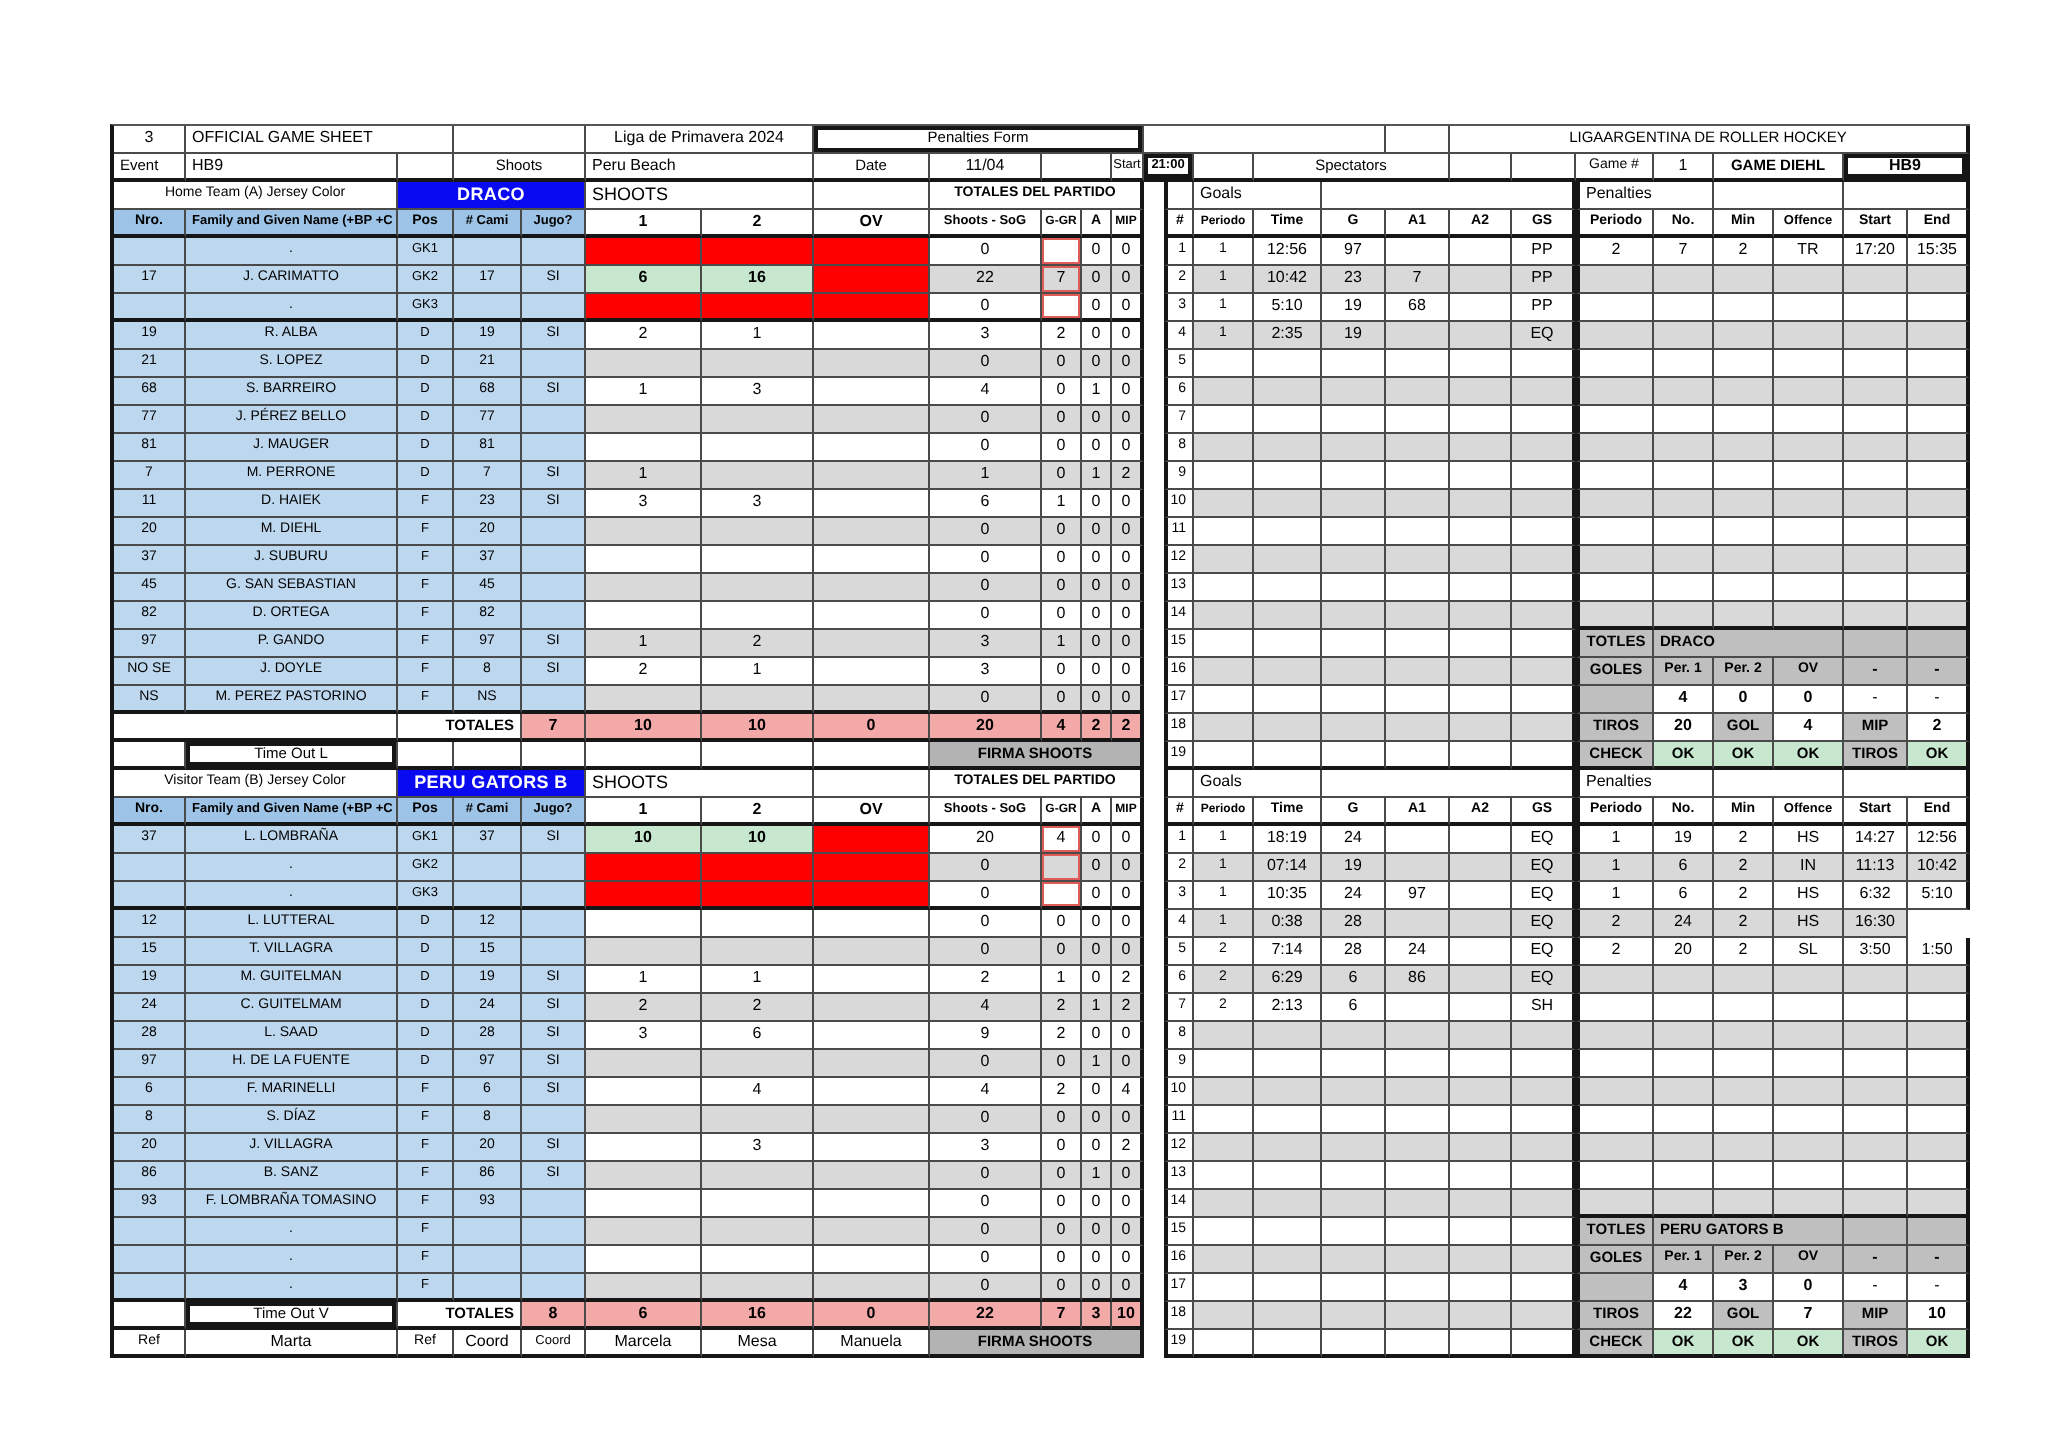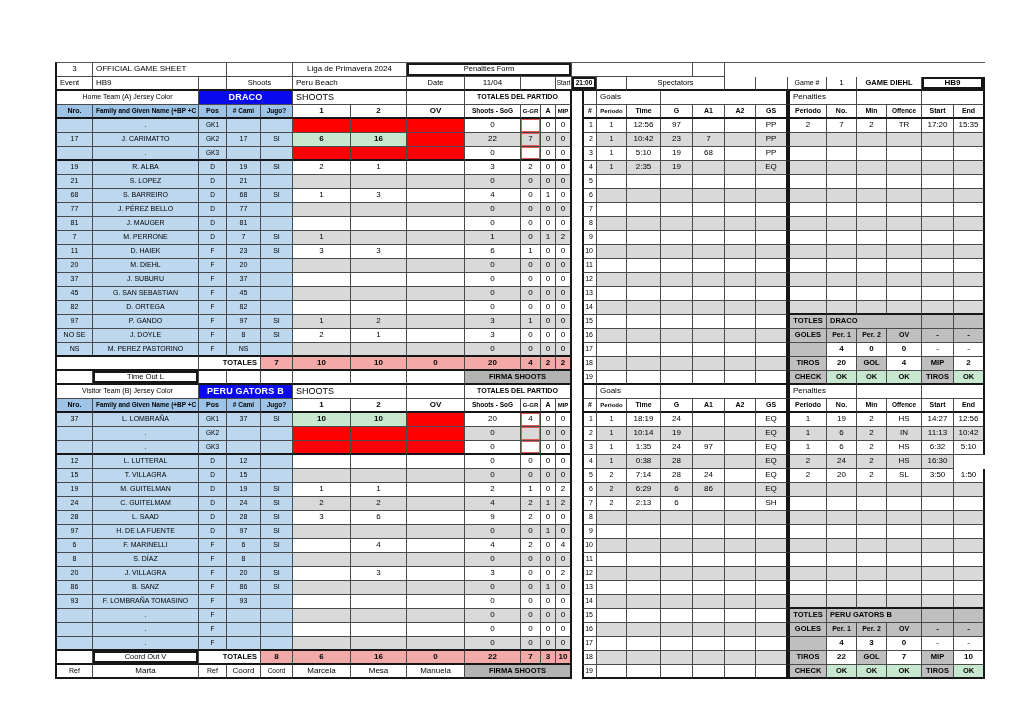--- a/index.html
+++ b/index.html
@@ -44,20 +44,21 @@
   <div class="grid" id="sheet-root">
 
     <div class="row">
       <div class="c w f8" style="width:36px">3</div>
       <div class="c w f8 left" style="width:134px">OFFICIAL GAME SHEET</div>
       <div class="c w" style="width:66px"></div>
       <div class="c w f8" style="width:114px">Liga de Primavera 2024</div>
       <div class="c w f75 box2" style="width:165px">Penalties Form</div>
       <div class="c w" style="width:121px"></div>
       <div class="c w" style="width:32px"></div>
+      <div class="c w f75 br2" style="width:260px">LIGAARGENTINA DE ROLLER HOCKEY</div>
     </div>
 
     <div class="row">
       <div class="c w f75 left bb2" style="width:36px">Event</div>
       <div class="c w f8 left bb2" style="width:106px">HB9</div>
       <div class="c w bb2" style="width:28px"></div>
       <div class="c w f75 bb2" style="width:66px">Shoots</div>
       <div class="c w f8 left bb2" style="width:114px">Peru Beach</div>
       <div class="c w f75 bb2" style="width:58px">Date</div>
       <div class="c w f8 bb2" style="width:56px">11/04</div>
@@ -720,21 +721,21 @@
         <div class="c red" style="width: 58px;"></div>
         <div class="c red" style="width: 56px;"></div>
         <div class="c red" style="width: 58px;"></div>
         <div class="c g" style="width: 56px;">0</div>
         <div class="c g redbox" style="width: 20px;"></div>
         <div class="c g" style="width: 15px;">0</div>
         <div class="c g br2" style="width: 16px;">0</div>
         <div class="c nob" style="width: 10px;"></div>
         <div class="c w right f7 bl2" style="width: 15px;">2</div>
         <div class="c g f7" style="width: 30px;">1</div>
-        <div class="c g" style="width: 34px;">10:14</div>
+        <div class="c g" style="width: 34px;">07:14</div>
         <div class="c g" style="width: 32px;">19</div>
         <div class="c g" style="width: 32px;"></div>
         <div class="c g" style="width: 31px;"></div>
         <div class="c g br2" style="width: 32px;">EQ</div>
         <div class="c g bl2" style="width: 39px;">1</div>
         <div class="c g" style="width: 30px;">6</div>
         <div class="c g" style="width: 30px;">2</div>
         <div class="c g" style="width: 35px;">IN</div>
         <div class="c g" style="width: 32px;">11:13</div>
         <div class="c g br2" style="width: 31px;">10:42</div>
@@ -748,21 +749,21 @@
         <div class="c red bb2" style="width: 58px;"></div>
         <div class="c red bb2" style="width: 56px;"></div>
         <div class="c red bb2" style="width: 58px;"></div>
         <div class="c w bb2" style="width: 56px;">0</div>
         <div class="c w redbox bb2" style="width: 20px;"></div>
         <div class="c w bb2" style="width: 15px;">0</div>
         <div class="c w br2 bb2" style="width: 16px;">0</div>
         <div class="c nob" style="width: 10px;"></div>
         <div class="c w right f7 bl2" style="width: 15px;">3</div>
         <div class="c w f7" style="width: 30px;">1</div>
-        <div class="c w" style="width: 34px;">1:35</div>
+        <div class="c w" style="width: 34px;">10:35</div>
         <div class="c w" style="width: 32px;">24</div>
         <div class="c w" style="width: 32px;">97</div>
         <div class="c w" style="width: 31px;"></div>
         <div class="c w br2" style="width: 32px;">EQ</div>
         <div class="c w bl2" style="width: 39px;">1</div>
         <div class="c w" style="width: 30px;">6</div>
         <div class="c w" style="width: 30px;">2</div>
         <div class="c w" style="width: 35px;">HS</div>
         <div class="c w" style="width: 32px;">6:32</div>
         <div class="c w br2" style="width: 31px;">5:10</div>
@@ -1152,21 +1153,21 @@
         <div class="c w br2" style="width: 32px;"></div>
         <div class="c lbl bl2" style="width: 39px;"></div>
         <div class="c w bold" style="width: 30px;">4</div>
         <div class="c w bold" style="width: 30px;">3</div>
         <div class="c w bold" style="width: 35px;">0</div>
         <div class="c w" style="width: 32px;">-</div>
         <div class="c w br2" style="width: 31px;">-</div>
       </div>
       <div class="row">
         <div class="c w bb2" style="width: 36px;"></div>
-        <div class="c w f75 box2 bb2" style="width: 106px;">Coord Out V</div>
+        <div class="c w f75 box2 bb2" style="width: 106px;">Time Out V</div>
         <div class="c w right bold f75 bb2" style="width: 62px;">TOTALES</div>
         <div class="c pink bb2" style="width: 32px;">8</div>
         <div class="c pink bb2" style="width: 58px;">6</div>
         <div class="c pink bb2" style="width: 56px;">16</div>
         <div class="c pink bb2" style="width: 58px;">0</div>
         <div class="c pink bb2" style="width: 56px;">22</div>
         <div class="c pink bb2" style="width: 20px;">7</div>
         <div class="c pink bb2" style="width: 15px;">3</div>
         <div class="c pink bb2 br2" style="width: 16px;">10</div>
         <div class="c nob" style="width: 10px;"></div>

